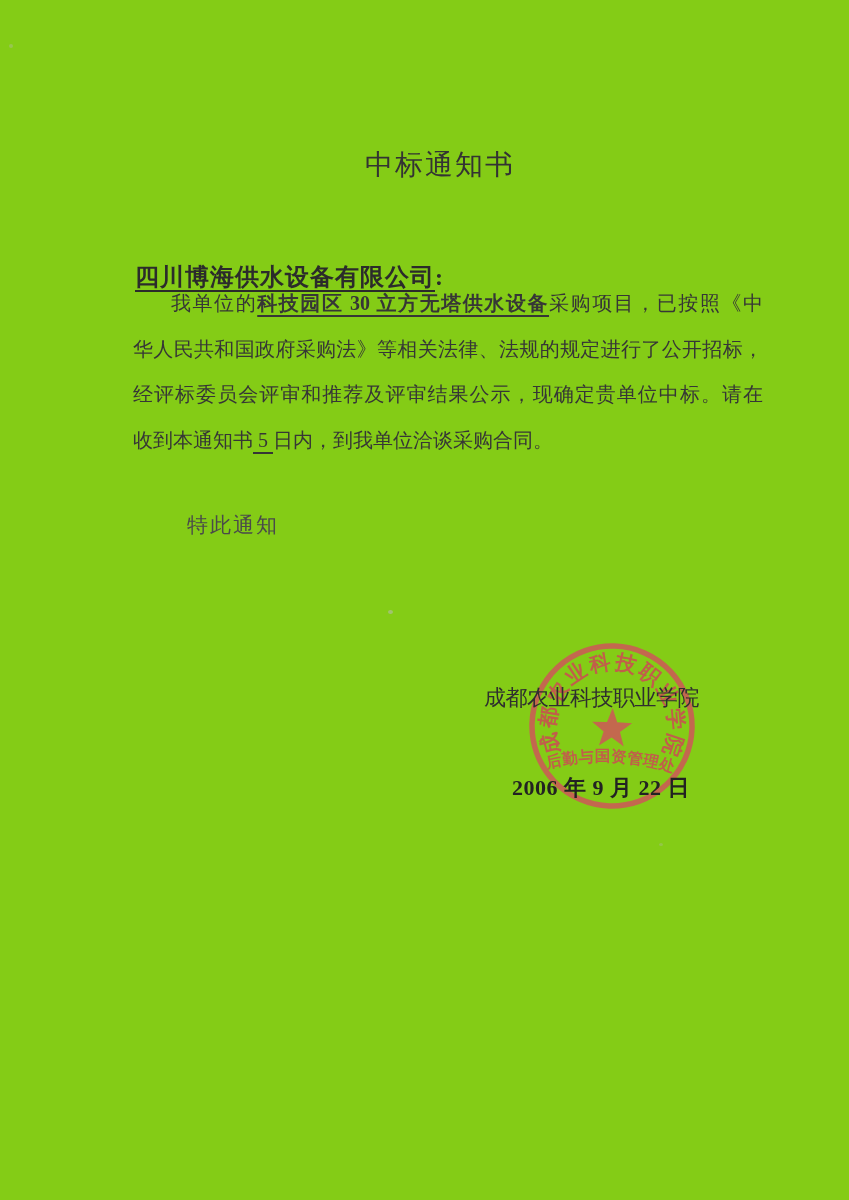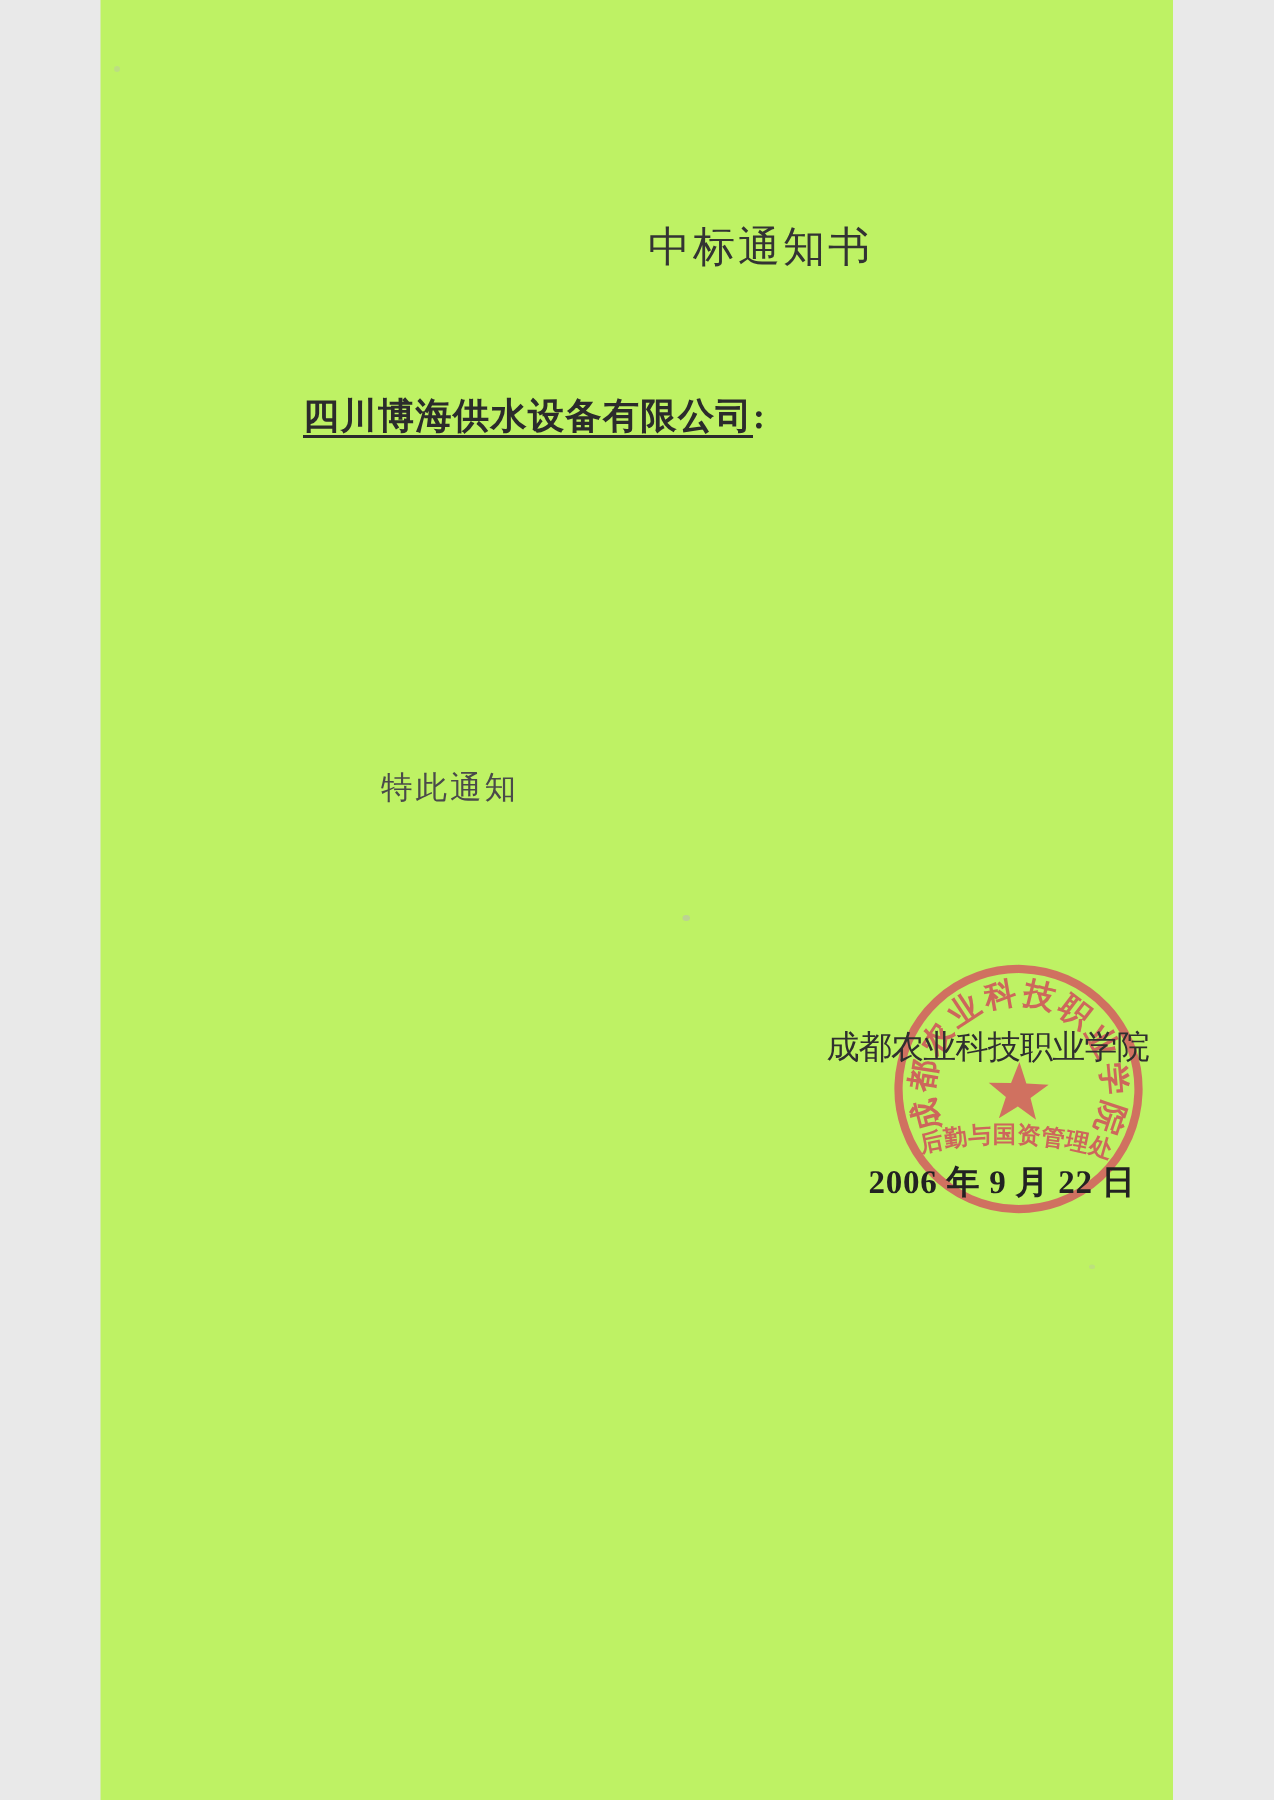--- a/index.html
+++ b/index.html
@@ -1,21 +1,21 @@
 <!DOCTYPE html>
 <html><head>
 <meta charset="utf-8">
 <style>
   html, body { margin: 0; padding: 0; background: #e9e9e9; }
   .page {
     position: relative;
-    width: 715px;
+    width: 849px;
     height: 1200px;
     margin: 0 auto;
-    background: #bef264;
+    background: #84cc16;
     overflow: hidden;
     font-family: "Liberation Serif", "DejaVu Serif", serif;
     color: #2e2e2e;
   }
   .doc-title {
     position: absolute;
     top: 146px;
     left: 0;
     width: 880px;
     text-align: center;
@@ -107,20 +107,26 @@
 </style>
 </head>
 <body>
 
 <div class="page">
 
   <div class="doc-title">中标通知书</div>
 
   <div class="recipient"><span class="name">四川博海供水设备有限公司</span><span>:</span></div>
 
+  <div class="body-block">
+    <div class="body-line first"><span>我单位的</span><span class="project">科技园区 30 立方无塔供水设备</span><span>采购项目，已按照《中</span></div>
+    <div class="body-line">华人民共和国政府采购法》等相关法律、法规的规定进行了公开招标，</div>
+    <div class="body-line">经评标委员会评审和推荐及评审结果公示，现确定贵单位中标。请在</div>
+    <div class="body-line last"><span>收到本通知书</span><span class="days"> 5 </span><span>日内，到我单位洽谈采购合同。</span></div>
+  </div>
 
   <div class="closing">特此通知</div>
 
   <svg class="seal" viewBox="-107 -107 214 214" xmlns="http://www.w3.org/2000/svg">
     <defs>
       <path id="arcTop" d="M -53.6 19.5 A 57 57 0 1 1 53.6 19.5" fill="none"></path>
       <path id="arcBottom" d="M -62 44 Q 0 27 62 44" fill="none"></path>
     </defs>
     <circle cx="0" cy="0" r="80" fill="none" stroke="#d64a5f" stroke-width="5.5" opacity="0.9"></circle>
     <polygon points="0,-18 -5.1,-3.9 -20,-3.5 -8.2,5.7 -12.4,20 0,11.6 12.4,20 8.2,5.7 20,-3.5 5.1,-3.9" fill="#d64a5f" opacity="0.9"></polygon>

